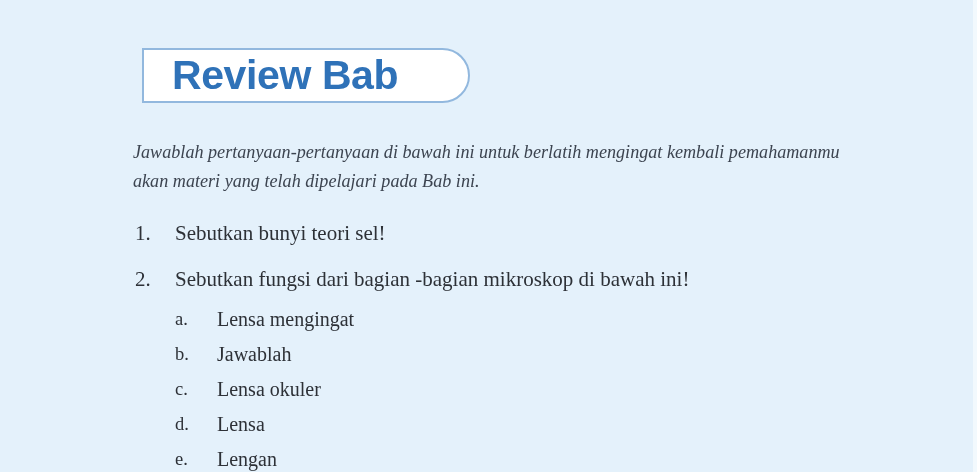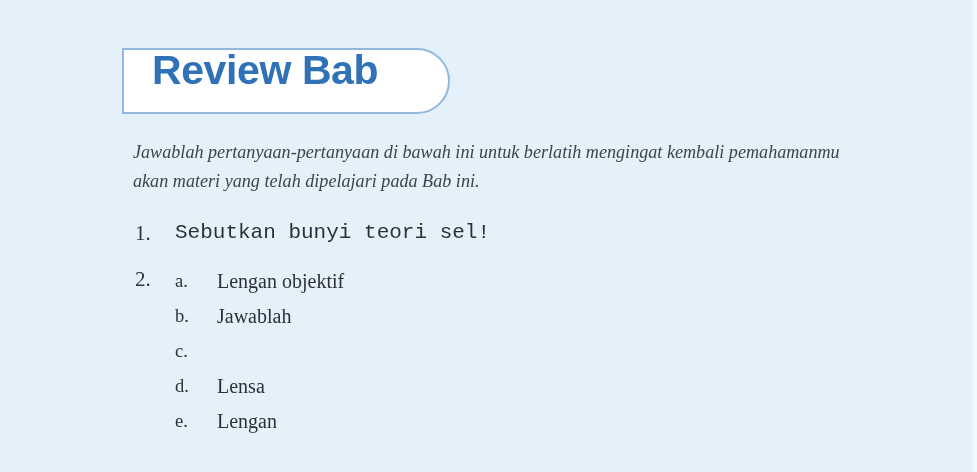--- a/index.html
+++ b/index.html
@@ -30,33 +30,33 @@
     position: absolute;
     left: 0;
     top: 0;
     width: 977px;
     height: 472px;
   }
 
   
   .title-badge {
     position: absolute;
-    left: 122px;
+    left: 142px;
     top: 48px;
     width: 328px;
-    height: 66px;
+    height: 55px;
     box-sizing: border-box;
     background: #ffffff;
     border: 2px solid #92b8de;
     border-top-left-radius: 0;
     border-bottom-left-radius: 0;
     border-top-right-radius: 34px;
     border-bottom-right-radius: 34px;
     display: flex;
-    align-items: flex-start;
+    align-items: center;
   }
   .title-text {
     font-family: "Liberation Sans", sans-serif;
     font-weight: bold;
     font-size: 41px;
     line-height: 1;
     color: #2f72b8;
     letter-spacing: -0.4px;
     padding-left: 28px;
     white-space: nowrap;
@@ -100,21 +100,20 @@
     position: absolute;
     left: 2px;
     top: 0;
     width: 30px;
     font-size: 21px;
     color: #2d3137;
   }
   .qitem .qtext {
     display: block;
     white-space: nowrap;
-    font-family: Liberation Mono, monospace;
   }
 
   
   .sublist {
     margin: 8px 0 0 0;
     padding: 0;
     list-style: none;
   }
   .subitem {
     position: relative;
@@ -153,32 +152,34 @@
 
   <div class="qlist">
 
     <div class="qitem">
       <span class="qnum">1.</span>
       <span class="qtext">Sebutkan bunyi teori sel!</span>
     </div>
 
     <div class="qitem">
       <span class="qnum">2.</span>
+      <span class="qtext">Sebutkan fungsi dari bagian -bagian mikroskop di bawah ini!</span>
 
       <ul class="sublist">
         <li class="subitem">
           <span class="subletter">a.</span>
-          <span class="subtext">Lengan objektif</span>
+          <span class="subtext">Lensa mengingat</span>
         </li>
         <li class="subitem">
           <span class="subletter">b.</span>
           <span class="subtext">Jawablah</span>
         </li>
         <li class="subitem">
           <span class="subletter">c.</span>
+          <span class="subtext">Lensa okuler</span>
         </li>
         <li class="subitem">
           <span class="subletter">d.</span>
           <span class="subtext">Lensa</span>
         </li>
         <li class="subitem">
           <span class="subletter">e.</span>
           <span class="subtext">Lengan</span>
         </li>
       </ul>

